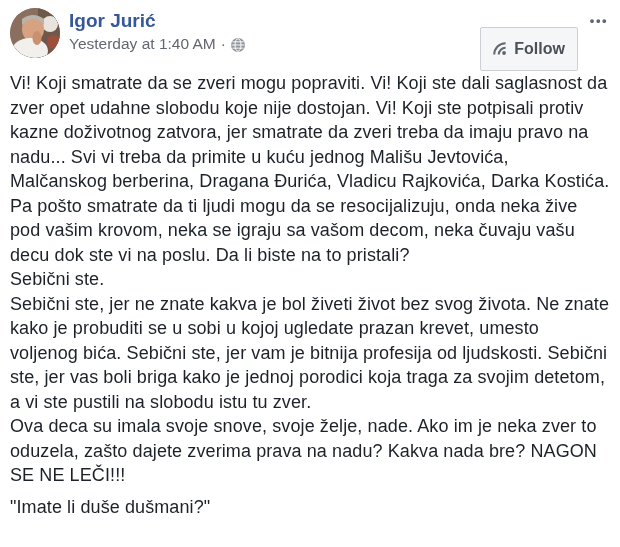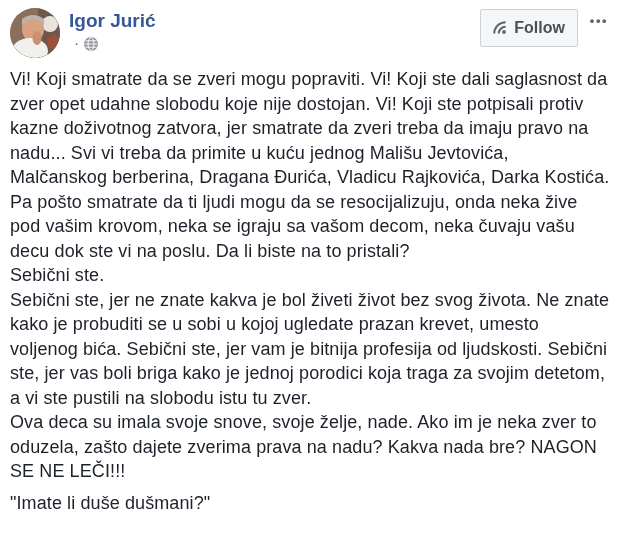--- a/index.html
+++ b/index.html
@@ -32,36 +32,35 @@
     color: #616770; font-size: 15.5px; line-height: 19px;
     text-decoration: none; cursor: pointer;
   }
   .sep { color: #616770; font-size: 15.5px; margin: 0 5px; }
   .globe { display: inline-flex; margin-top: 2px; }
 
   .actions { display: flex; align-items: flex-start; flex: none; }
   .follow {
     display: inline-flex; align-items: center;
     background: #f5f6f7; border: 1px solid #ccd0d5; border-radius: 2px;
-    height: 38px; padding: 8px 12px; margin-top: 1px;
+    height: 44px; padding: 8px 12px; margin-top: 19px;
     font-family: "Liberation Sans", sans-serif;
     font-size: 16px; font-weight: bold; color: #4b4f56;
     cursor: pointer;
   }
   .ficon { display: inline-flex; margin-right: 7px; transform: scaleX(-1); }
   .more {
     color: #606770; font-size: 13px; font-weight: bold;
     letter-spacing: 1.5px; line-height: 1;
     padding: 4px 2px 6px 2px; margin-left: 10px; margin-top: 2px;
     cursor: pointer; border-radius: 2px; user-select: none;
   }
 
   
   .body {
-    margin-top: 9px;
     font-size: 18px; line-height: 24.5px;
     color: #1d2129;
     letter-spacing: 0.1px;
   }
   .body p { margin: 0 0 7px 0; white-space: pre-line; }
   .body p:last-child { margin-bottom: 0; }
 </style>
 </head>
 <body>
 
@@ -85,20 +84,21 @@
           <path d="M12 17 Q23 5 34 17 L34 11 Q23 3 12 11 Z" fill="#b9b3ab"></path>
           <ellipse cx="20" cy="43" rx="18" ry="13" fill="#f2f0ec"></ellipse>
           <ellipse cx="27" cy="30" rx="4.5" ry="7" fill="#c9916f"></ellipse>
         </g>
       </svg>
     </div>
 
     <div class="hmeta">
       <a class="author">Igor Jurić</a>
       <div class="sub">
+        <a class="time">Yesterday at 1:40 AM</a>
         <span class="sep">·</span>
         <span class="globe">
           <svg viewBox="0 0 16 16" width="14" height="14">
             <circle cx="8" cy="8" r="8" fill="#90949c"></circle>
             <g stroke="#ffffff" stroke-width="1.1" fill="none">
               <ellipse cx="8" cy="8" rx="3.4" ry="7.2"></ellipse>
               <path d="M0.6 8 H15.4"></path>
               <path d="M1.6 4.4 H14.4"></path>
               <path d="M1.6 11.6 H14.4"></path>
             </g>

